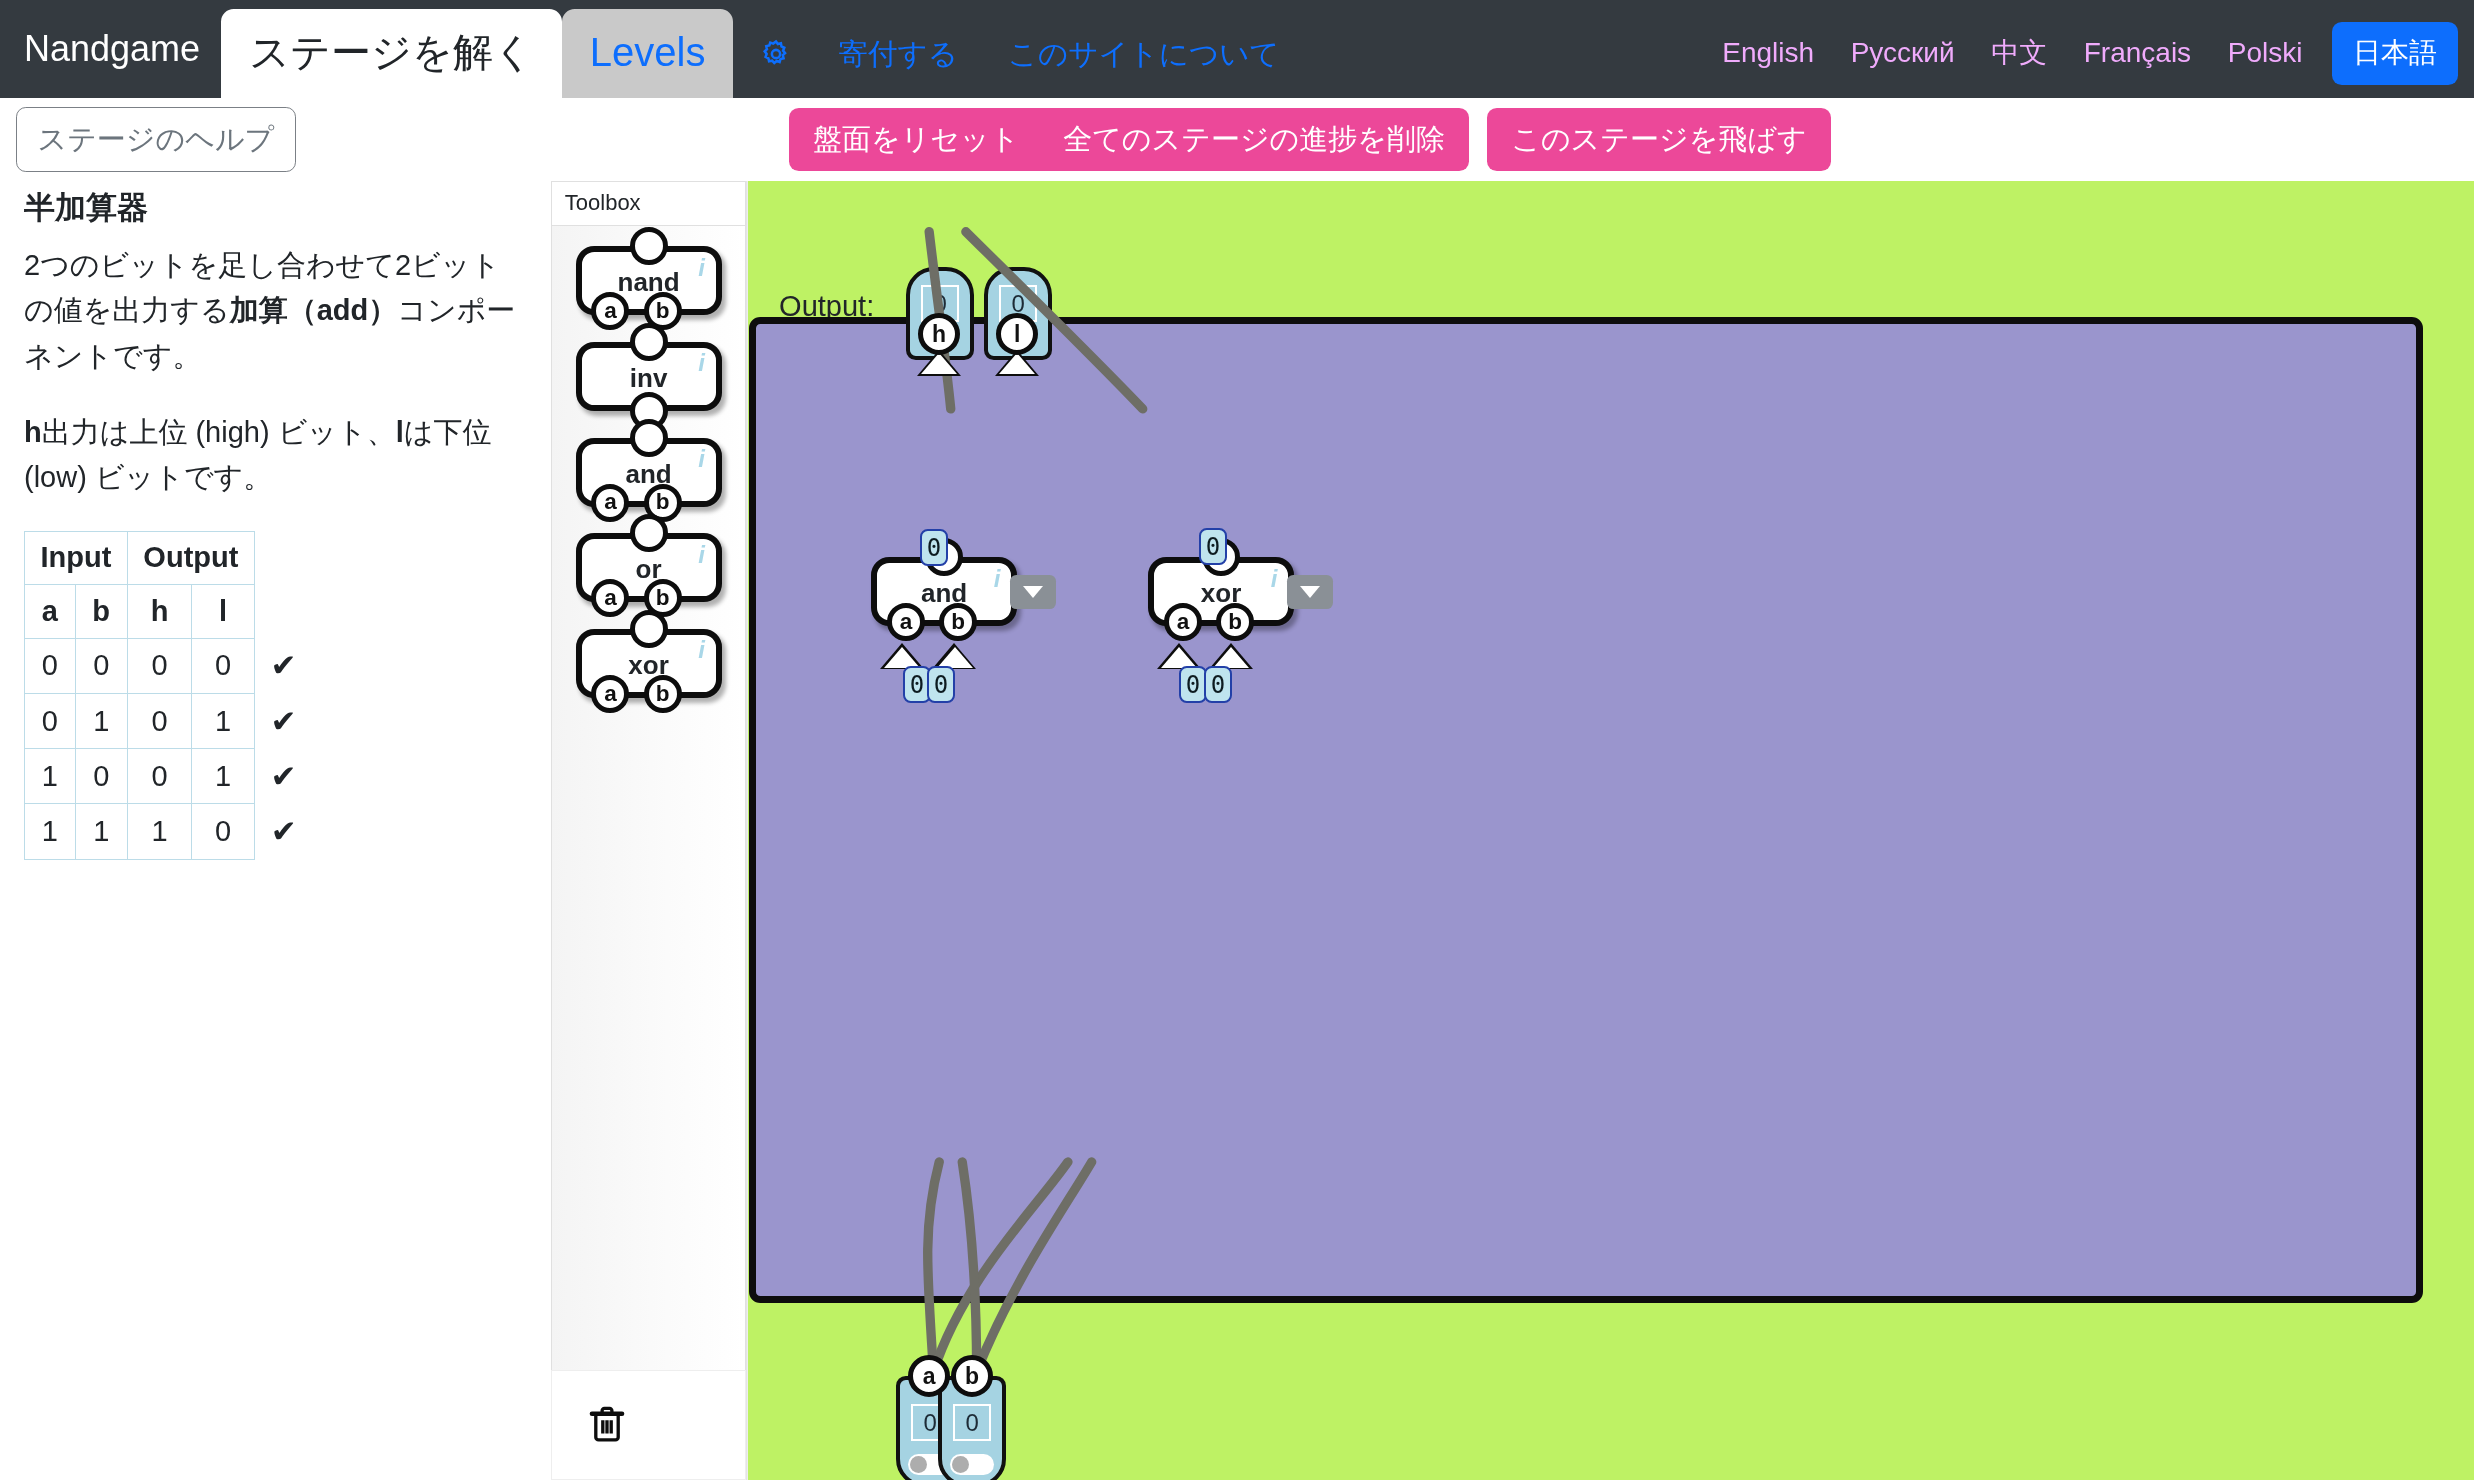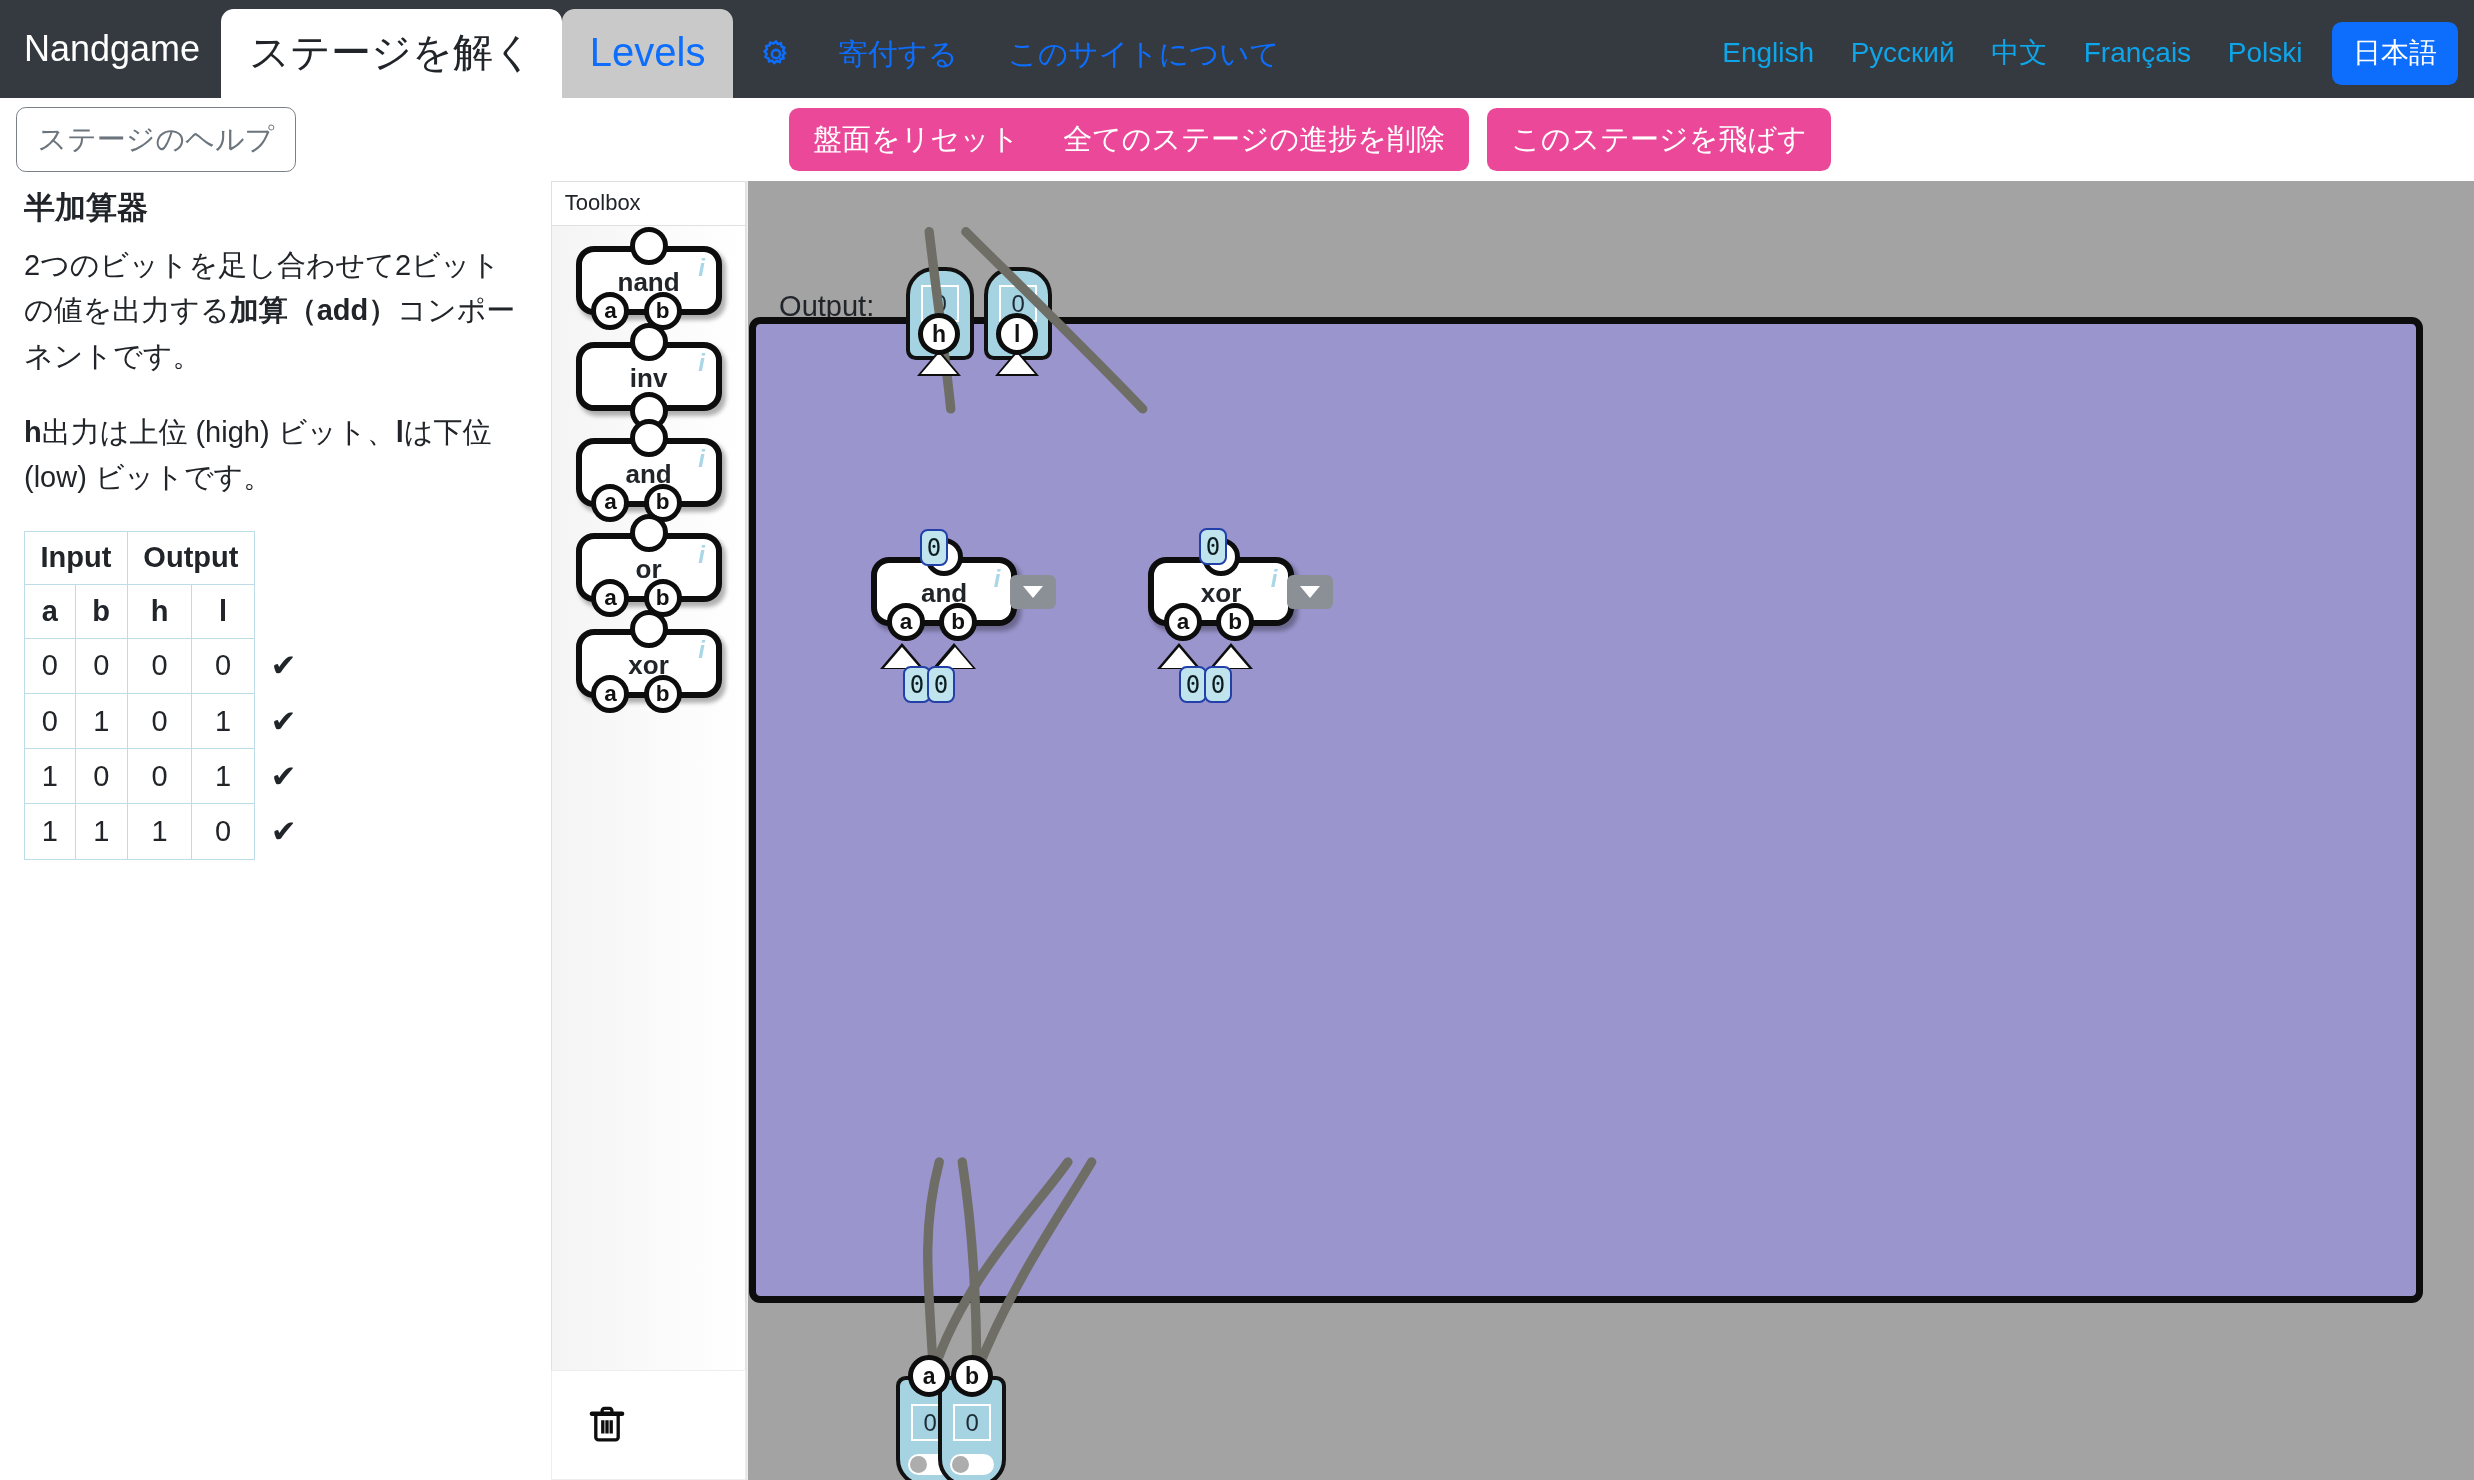--- a/index.html
+++ b/index.html
@@ -46,21 +46,21 @@
     line-height: 1;
   }
   .gear-wrap { padding: 0 21px 28px 27px; line-height: 0; }
   .nav-right {
     margin-left: auto;
     display: flex;
     align-items: flex-end;
     padding-right: 17px;
   }
   .lang-link {
-    color: #0ea5e9;
+    color: #f0abfc;
     font-size: 28px;
     padding: 0 18.3px 31px 18.3px;
     white-space: nowrap;
     line-height: 1;
   }
   .lang-active {
     background: #0d6efd;
     color: #ffffff;
     font-size: 28px;
     border-radius: 9.8px;
@@ -245,21 +245,21 @@
   .node-in-b { left: 62px;  bottom: -21px; }
   .node-bot-c{ left: 50%; transform: translateX(-50%); bottom: -25px; }
 
   
   .gate-slot { height: 83px; display: flex; align-items: center; justify-content: center; width: 100%; }
 
   
   .canvas-area {
     flex: 1;
     position: relative;
-    background: #a3a3a3;
+    background: #bef264;
     border-left: 1.4px solid #eeeeee;
   }
   .board {
     position: absolute;
     left: 1.4px;
     top: 136px;
     width: 1674px;
     height: 986px;
     background: #9a95cd;
     border: 7.7px solid #0d0d0d;

